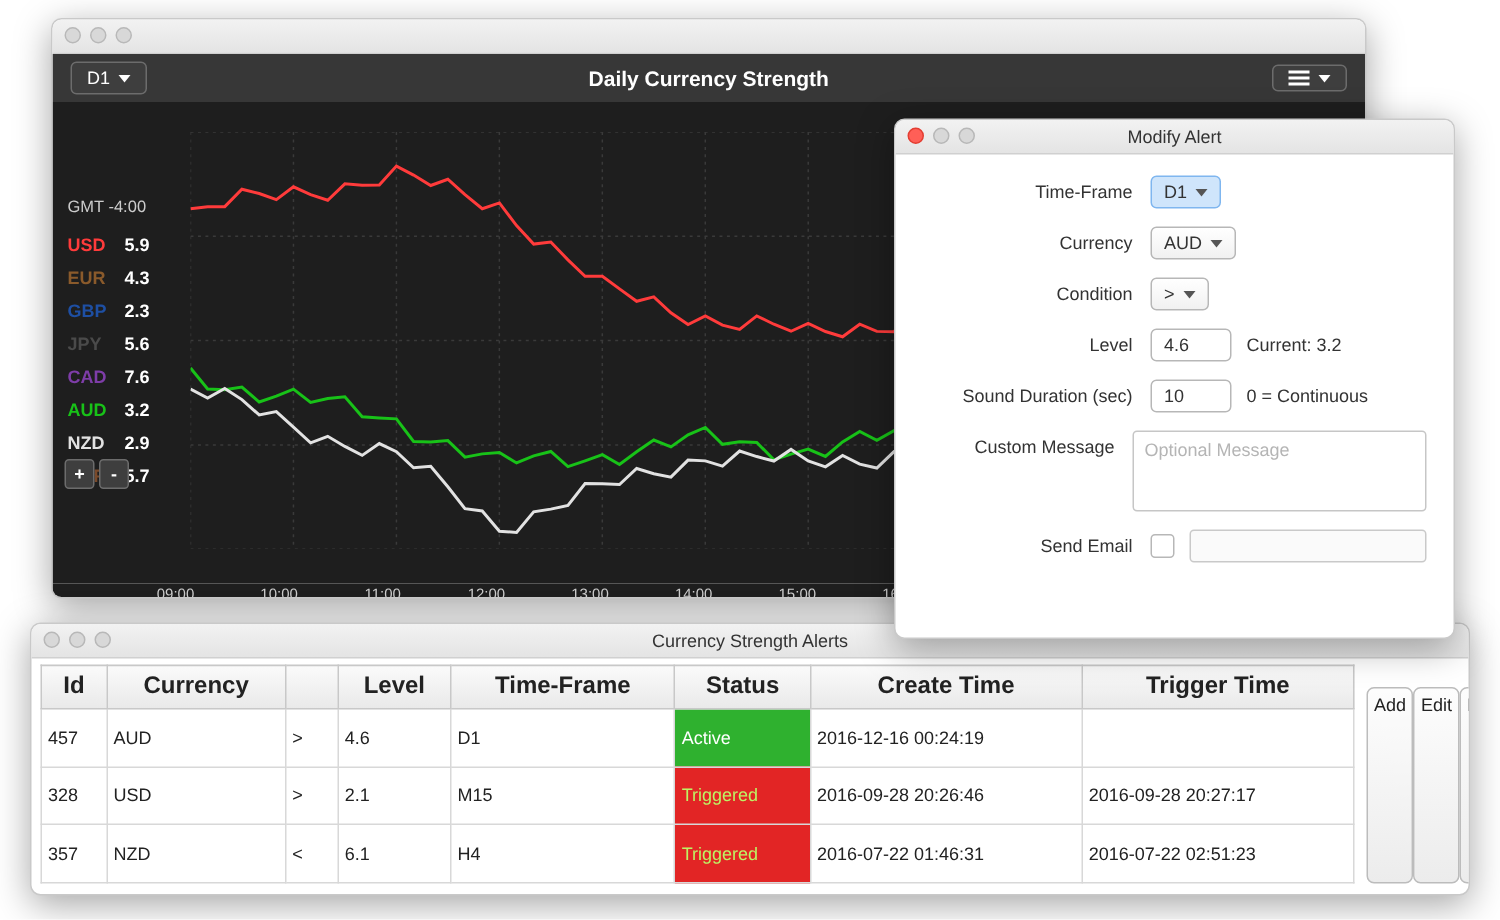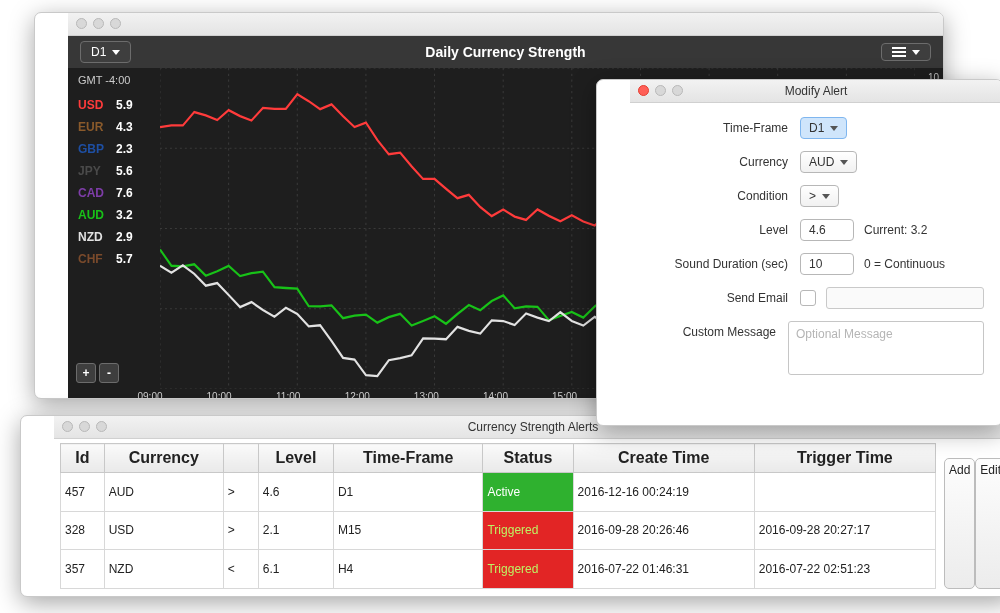--- a/index.html
+++ b/index.html
@@ -1,32 +1,32 @@
 <!DOCTYPE html>
 <html><head>
 <meta charset="utf-8">
 <style>
   html,body{margin:0;padding:0;width:1000px;height:613px;background:#fff;font-family:Arial,Helvetica,sans-serif;font-size:12px;color:#222;position:relative;}
-  .window{position:absolute;background:#fff;border-radius:7px;box-shadow:0 6px 24px rgba(0,0,0,.35);overflow:hidden;border:1px solid #c9c9c9;padding-left:33px;}
+  .window{position:absolute;background:#fff;border-radius:7px;box-shadow:0 6px 24px rgba(0,0,0,.35);overflow:hidden;border:1px solid #c9c9c9;}
   .title-bar{height:22px;background:linear-gradient(#f2f2f2,#e4e4e4);position:relative;display:flex;align-items:center;justify-content:center;border-bottom:1px solid #d0d0d0;}
   .traffic{position:absolute;left:8px;top:5px;display:flex;gap:6px;}
   .dot{width:11px;height:11px;border-radius:50%;}
   .dot.red{background:#ff5f57;border:1px solid #e33e32;box-sizing:border-box;}
   .dot.gray{background:#d8d8d8;border:1px solid #b8b8b8;box-sizing:border-box;}
   .title-text{font-size:12px;color:#333;}
   
   #chart-window{left:34px;top:12px;width:875px;height:385px;}
   .chart-toolbar{height:32px;background:#373737;display:flex;align-items:center;padding:0 12px;position:relative;}
   .tb-btn{background:#3e3e3e;border:1px solid #6c6c6c;border-radius:4px;color:#fff;padding:3px 10px;font-size:12px;display:flex;align-items:center;gap:6px;cursor:pointer;}
   .tb-btn .caret{border-left:4px solid transparent;border-right:4px solid transparent;border-top:5px solid #fff;}
   .chart-title{position:absolute;left:0;right:0;text-align:center;color:#fff;font-weight:bold;font-size:14px;}
   .tb-right{margin-left:auto;}
   .hamburger{width:14px;height:10px;display:flex;flex-direction:column;justify-content:space-between;}
   .hamburger span{height:2px;background:#fff;}
-  .chart-body{position:relative;height:calc(100% - 54px - 10px);background:#1e1e1e;display:flex;}
+  .chart-body{position:relative;height:calc(100% - 54px - 10px);background:#1e1e1e;display:flex;align-items:center;}
   .y-left{width:82px;padding:6px 0 0 10px;color:#ddd;position:relative;}
   .gmt{color:#ccc;font-size:11px;margin-bottom:12px;}
   .legend-row{display:flex;gap:6px;margin-bottom:8px;font-weight:bold;font-size:12px;}
   .leg-label{width:32px;}
   .leg-val{color:#fff;}
   .plot{flex:1;position:relative;}
   .y-right{width:28px;position:relative;}
   .y-tick{position:absolute;right:4px;color:#bbb;font-size:10px;}
   .grid line{stroke:#3a3a3a;stroke-dasharray:2,3;stroke-width:1;}
   .x-axis{height:22px;background:#1e1e1e;display:flex;align-items:flex-start;color:#ccc;font-size:10px;padding-left:82px;position:relative;}
@@ -281,28 +281,28 @@
         <span><span>Current: </span><span>3.2</span></span>
       </div>
     </div>
     <div class="form-row">
       <div class="form-label">Sound Duration (sec)</div>
       <div class="form-field">
         <div class="txt" style="width:30px">10</div>
         <span>0 = Continuous</span>
       </div>
     </div>
+    <div class="form-row" style="align-items:flex-start">
+      <div class="form-label" style="padding-top:4px">Custom Message</div>
+      <div class="form-field">
+        <div class="textarea"><span style="color:#b5b5b5">Optional Message</span></div>
+      </div>
+    </div>
     <div class="form-row">
       <div class="form-label">Send Email</div>
       <div class="form-field">
         <div class="checkbox"></div>
         <div class="email-field"></div>
       </div>
     </div>
-    <div class="form-row" style="align-items:flex-start">
-      <div class="form-label" style="padding-top:4px">Custom Message</div>
-      <div class="form-field">
-        <div class="textarea"><span style="color:#b5b5b5">Optional Message</span></div>
-      </div>
-    </div>
   </div>
 
 </div>
 
 </body></html>

